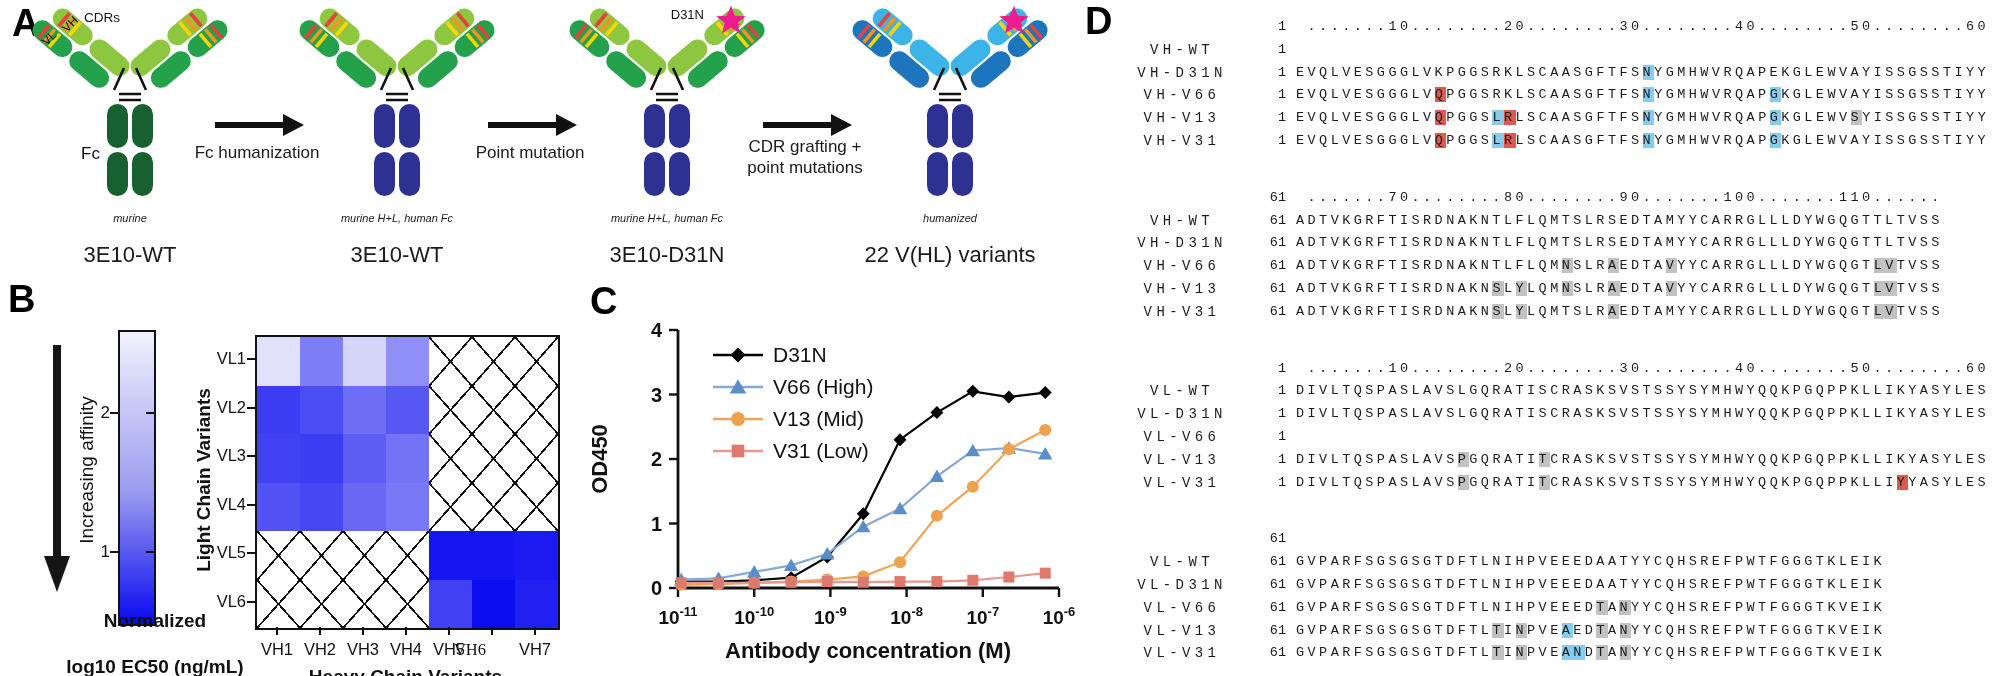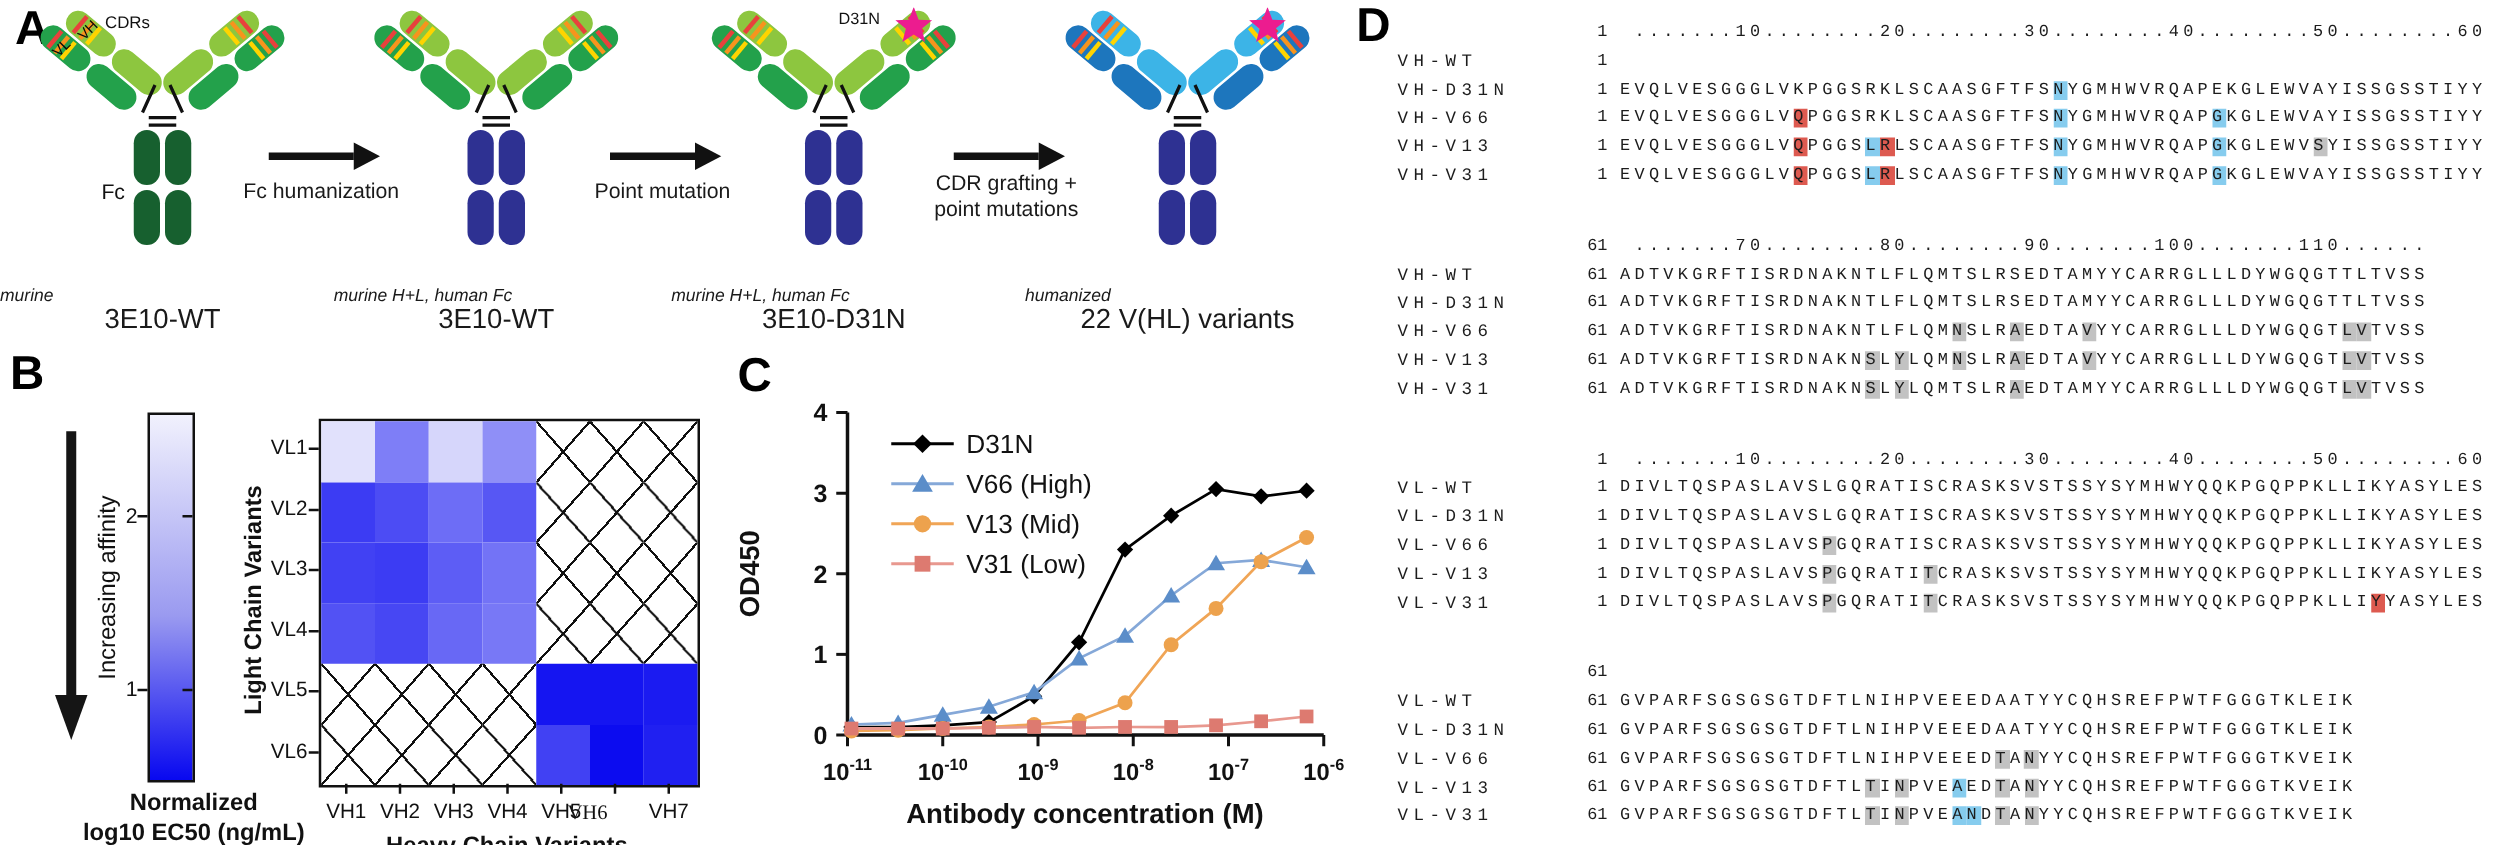--- a/index.html
+++ b/index.html
@@ -4,21 +4,21 @@
 <style>
   html,body{margin:0;padding:0;background:#fff;}
   body{width:2000px;height:676px;overflow:hidden;font-family:"Liberation Sans",sans-serif;color:#111;}
   .fig{position:relative;width:2000px;height:676px;background:#fff;}
   section{position:absolute;}
   .plabel{position:absolute;font-size:38px;font-weight:700;color:#000;line-height:1;}
   
   #panelA{left:0;top:0;width:1080px;height:280px;}
   .ab-wrap{position:absolute;top:6px;width:220px;height:196px;}
   .ab-name{position:absolute;top:202px;width:260px;text-align:center;font-size:22px;color:#1a1a1a;margin-top:40px;}
-  .ab-sub{position:absolute;top:228px;width:260px;text-align:left;font-size:14px;font-style:italic;color:#1a1a1a;}
+  .ab-sub{position:absolute;top:212px;width:260px;text-align:center;font-size:11px;font-style:italic;color:#1a1a1a;}
   .pa-shaft{position:absolute;height:6px;background:#111;}
   .pa-head{position:absolute;width:0;height:0;border-top:11px solid transparent;border-bottom:11px solid transparent;border-left:21px solid #111;}
   .pa-arrlabel{position:absolute;width:220px;text-align:center;font-size:17px;color:#1a1a1a;white-space:pre-line;line-height:1.25;}
   
   #panelB{left:0;top:230px;width:565px;height:446px;}
   .aff-shaft{position:absolute;left:53px;top:115px;width:8px;height:212px;background:#151515;}
   .aff-head{position:absolute;left:44px;top:326px;width:0;height:0;border-left:13px solid transparent;border-right:13px solid transparent;border-top:36px solid #151515;}
   .rot-label{position:absolute;text-align:center;transform:rotate(-90deg);font-size:19px;color:#111;}
   .cbar{position:absolute;left:118px;top:100px;width:34px;height:292px;border:2px solid #111;background:linear-gradient(to bottom,#f1f1fd 0%,#9a9af0 55%,#0808f0 100%);}
   .cbar-ticklabel{position:absolute;width:16px;text-align:right;font-size:17px;color:#111;}
@@ -30,21 +30,21 @@
     linear-gradient(to bottom right,transparent calc(50% - 0.9px),#111 calc(50% - 0.9px),#111 calc(50% + 0.9px),transparent calc(50% + 0.9px));}
   .hm-rowlabel{position:absolute;width:48px;text-align:right;font-size:16.5px;color:#111;}
   .hm-collabel{position:absolute;width:44px;text-align:center;font-size:16.5px;color:#111;}
   
   #panelC{left:565px;top:230px;width:515px;height:446px;}
   
   #panelD{left:1080px;top:0;width:920px;height:676px;}
   #panelD-content{position:absolute;left:0;top:16px;width:920px;}
   .ablock{margin-bottom:34px;}
   .arow{display:flex;height:22.8px;line-height:22.8px;white-space:pre;font-family:"Liberation Mono",monospace;color:#1c1c1c;}
-  .an{width:128px;padding-left:38px;font-size:14px;letter-spacing:4.4px;}
+  .an{width:128px;padding-left:38px;font-size:14px;letter-spacing:4.4px;text-align:center;}
   .anum{width:40px;text-align:right;font-size:13.5px;margin-right:10px;}
   .aseq{font-size:13.5px;letter-spacing:3.45px;}
 </style>
 </head>
 <body>
 
 <div class="fig">
   <section id="panelA">
     <div class="plabel" style="left:12px;top:4px;">A</div>
     <div id="panelA-content">
@@ -213,21 +213,21 @@
         <div class="aff-shaft"></div>
         <div class="aff-head"></div>
         <div class="rot-label" style="left:-42px;top:228px;width:260px;height:24px;">Increasing affinity</div>
         <div class="cbar"></div>
         <div class="cbar-ticklabel" style="left:94px;top:173px;">2</div>
         <div class="tickmark" style="left:110px;top:182px;width:8px;height:2px;"></div>
         <div class="tickmark" style="left:146px;top:182px;width:8px;height:2px;"></div>
         <div class="cbar-ticklabel" style="left:94px;top:312px;">1</div>
         <div class="tickmark" style="left:110px;top:321px;width:8px;height:2px;"></div>
         <div class="tickmark" style="left:146px;top:321px;width:8px;height:2px;"></div>
-        <div class="b-title" style="left:20px;top:402px;width:270px;">Normalized</div>
+        <div class="b-title" style="left:20px;top:380px;width:270px;">Normalized</div>
         <div class="b-title" style="left:20px;top:426px;width:270px;">log10 EC50 (ng/mL)</div>
         <div class="hmap">
           <div style="background: rgb(225, 225, 252);"></div>
           <div style="background: rgb(126, 126, 247);"></div>
           <div style="background: rgb(214, 214, 251);"></div>
           <div style="background: rgb(143, 143, 247);"></div>
           <div class="hatch"></div>
           <div class="hatch"></div>
           <div class="hatch"></div>
           <div style="background: rgb(60, 60, 243);"></div>
@@ -404,21 +404,21 @@
           <div class="arow"><div class="an">VH-WT</div><div class="anum">61</div><div class="aseq">ADTVKGRFTISRDNAKNTLFLQMTSLRSEDTAMYYCARRGLLLDYWGQGTTLTVSS</div></div>
           <div class="arow"><div class="an">VH-D31N</div><div class="anum">61</div><div class="aseq">ADTVKGRFTISRDNAKNTLFLQMTSLRSEDTAMYYCARRGLLLDYWGQGTTLTVSS</div></div>
           <div class="arow"><div class="an">VH-V66</div><div class="anum">61</div><div class="aseq">ADTVKGRFTISRDNAKNTLFLQM<span class="hl" style="background:#c2c2c2">N</span>SLR<span class="hl" style="background:#c2c2c2">A</span>EDTA<span class="hl" style="background:#c2c2c2">V</span>YYCARRGLLLDYWGQGT<span class="hl" style="background:#c2c2c2">L</span><span class="hl" style="background:#c2c2c2">V</span>TVSS</div></div>
           <div class="arow"><div class="an">VH-V13</div><div class="anum">61</div><div class="aseq">ADTVKGRFTISRDNAKN<span class="hl" style="background:#c2c2c2">S</span>L<span class="hl" style="background:#c2c2c2">Y</span>LQM<span class="hl" style="background:#c2c2c2">N</span>SLR<span class="hl" style="background:#c2c2c2">A</span>EDTA<span class="hl" style="background:#c2c2c2">V</span>YYCARRGLLLDYWGQGT<span class="hl" style="background:#c2c2c2">L</span><span class="hl" style="background:#c2c2c2">V</span>TVSS</div></div>
           <div class="arow"><div class="an">VH-V31</div><div class="anum">61</div><div class="aseq">ADTVKGRFTISRDNAKN<span class="hl" style="background:#c2c2c2">S</span>L<span class="hl" style="background:#c2c2c2">Y</span>LQMTSLR<span class="hl" style="background:#c2c2c2">A</span>EDTAMYYCARRGLLLDYWGQGT<span class="hl" style="background:#c2c2c2">L</span><span class="hl" style="background:#c2c2c2">V</span>TVSS</div></div>
         </div>
         <div class="ablock">
           <div class="arow"><div class="an"></div><div class="anum">1</div><div class="aseq"> .......10........20........30........40........50........60</div></div>
           <div class="arow"><div class="an">VL-WT</div><div class="anum">1</div><div class="aseq">DIVLTQSPASLAVSLGQRATISCRASKSVSTSSYSYMHWYQQKPGQPPKLLIKYASYLES</div></div>
           <div class="arow"><div class="an">VL-D31N</div><div class="anum">1</div><div class="aseq">DIVLTQSPASLAVSLGQRATISCRASKSVSTSSYSYMHWYQQKPGQPPKLLIKYASYLES</div></div>
-          <div class="arow"><div class="an">VL-V66</div><div class="anum">1</div><div class="aseq">DIVLTQSPASLAVS<span class="hl" style="background:#c2c2c2">P</span>GQRATISCRASKSVSTSSYSYMHWYQQKPGQPPKLLIKYASYLES</div></div>
+          <div class="arow"><div class="an">VL-V66</div><div class="anum">1</div></div>
           <div class="arow"><div class="an">VL-V13</div><div class="anum">1</div><div class="aseq">DIVLTQSPASLAVS<span class="hl" style="background:#c2c2c2">P</span>GQRATI<span class="hl" style="background:#c2c2c2">T</span>CRASKSVSTSSYSYMHWYQQKPGQPPKLLIKYASYLES</div></div>
           <div class="arow"><div class="an">VL-V31</div><div class="anum">1</div><div class="aseq">DIVLTQSPASLAVS<span class="hl" style="background:#c2c2c2">P</span>GQRATI<span class="hl" style="background:#c2c2c2">T</span>CRASKSVSTSSYSYMHWYQQKPGQPPKLLI<span class="hl" style="background:#dd5a50">Y</span>YASYLES</div></div>
         </div>
         <div class="ablock">
           <div class="arow"><div class="an"></div><div class="anum">61</div></div>
           <div class="arow"><div class="an">VL-WT</div><div class="anum">61</div><div class="aseq">GVPARFSGSGSGTDFTLNIHPVEEEDAATYYCQHSREFPWTFGGGTKLEIK</div></div>
           <div class="arow"><div class="an">VL-D31N</div><div class="anum">61</div><div class="aseq">GVPARFSGSGSGTDFTLNIHPVEEEDAATYYCQHSREFPWTFGGGTKLEIK</div></div>
           <div class="arow"><div class="an">VL-V66</div><div class="anum">61</div><div class="aseq">GVPARFSGSGSGTDFTLNIHPVEEED<span class="hl" style="background:#c2c2c2">T</span>A<span class="hl" style="background:#c2c2c2">N</span>YYCQHSREFPWTFGGGTKVEIK</div></div>
           <div class="arow"><div class="an">VL-V13</div><div class="anum">61</div><div class="aseq">GVPARFSGSGSGTDFTL<span class="hl" style="background:#c2c2c2">T</span>I<span class="hl" style="background:#c2c2c2">N</span>PVE<span class="hl" style="background:#86ccee">A</span>ED<span class="hl" style="background:#c2c2c2">T</span>A<span class="hl" style="background:#c2c2c2">N</span>YYCQHSREFPWTFGGGTKVEIK</div></div>
           <div class="arow"><div class="an">VL-V31</div><div class="anum">61</div><div class="aseq">GVPARFSGSGSGTDFTL<span class="hl" style="background:#c2c2c2">T</span>I<span class="hl" style="background:#c2c2c2">N</span>PVE<span class="hl" style="background:#86ccee">A</span><span class="hl" style="background:#86ccee">N</span>D<span class="hl" style="background:#c2c2c2">T</span>A<span class="hl" style="background:#c2c2c2">N</span>YYCQHSREFPWTFGGGTKVEIK</div></div>

